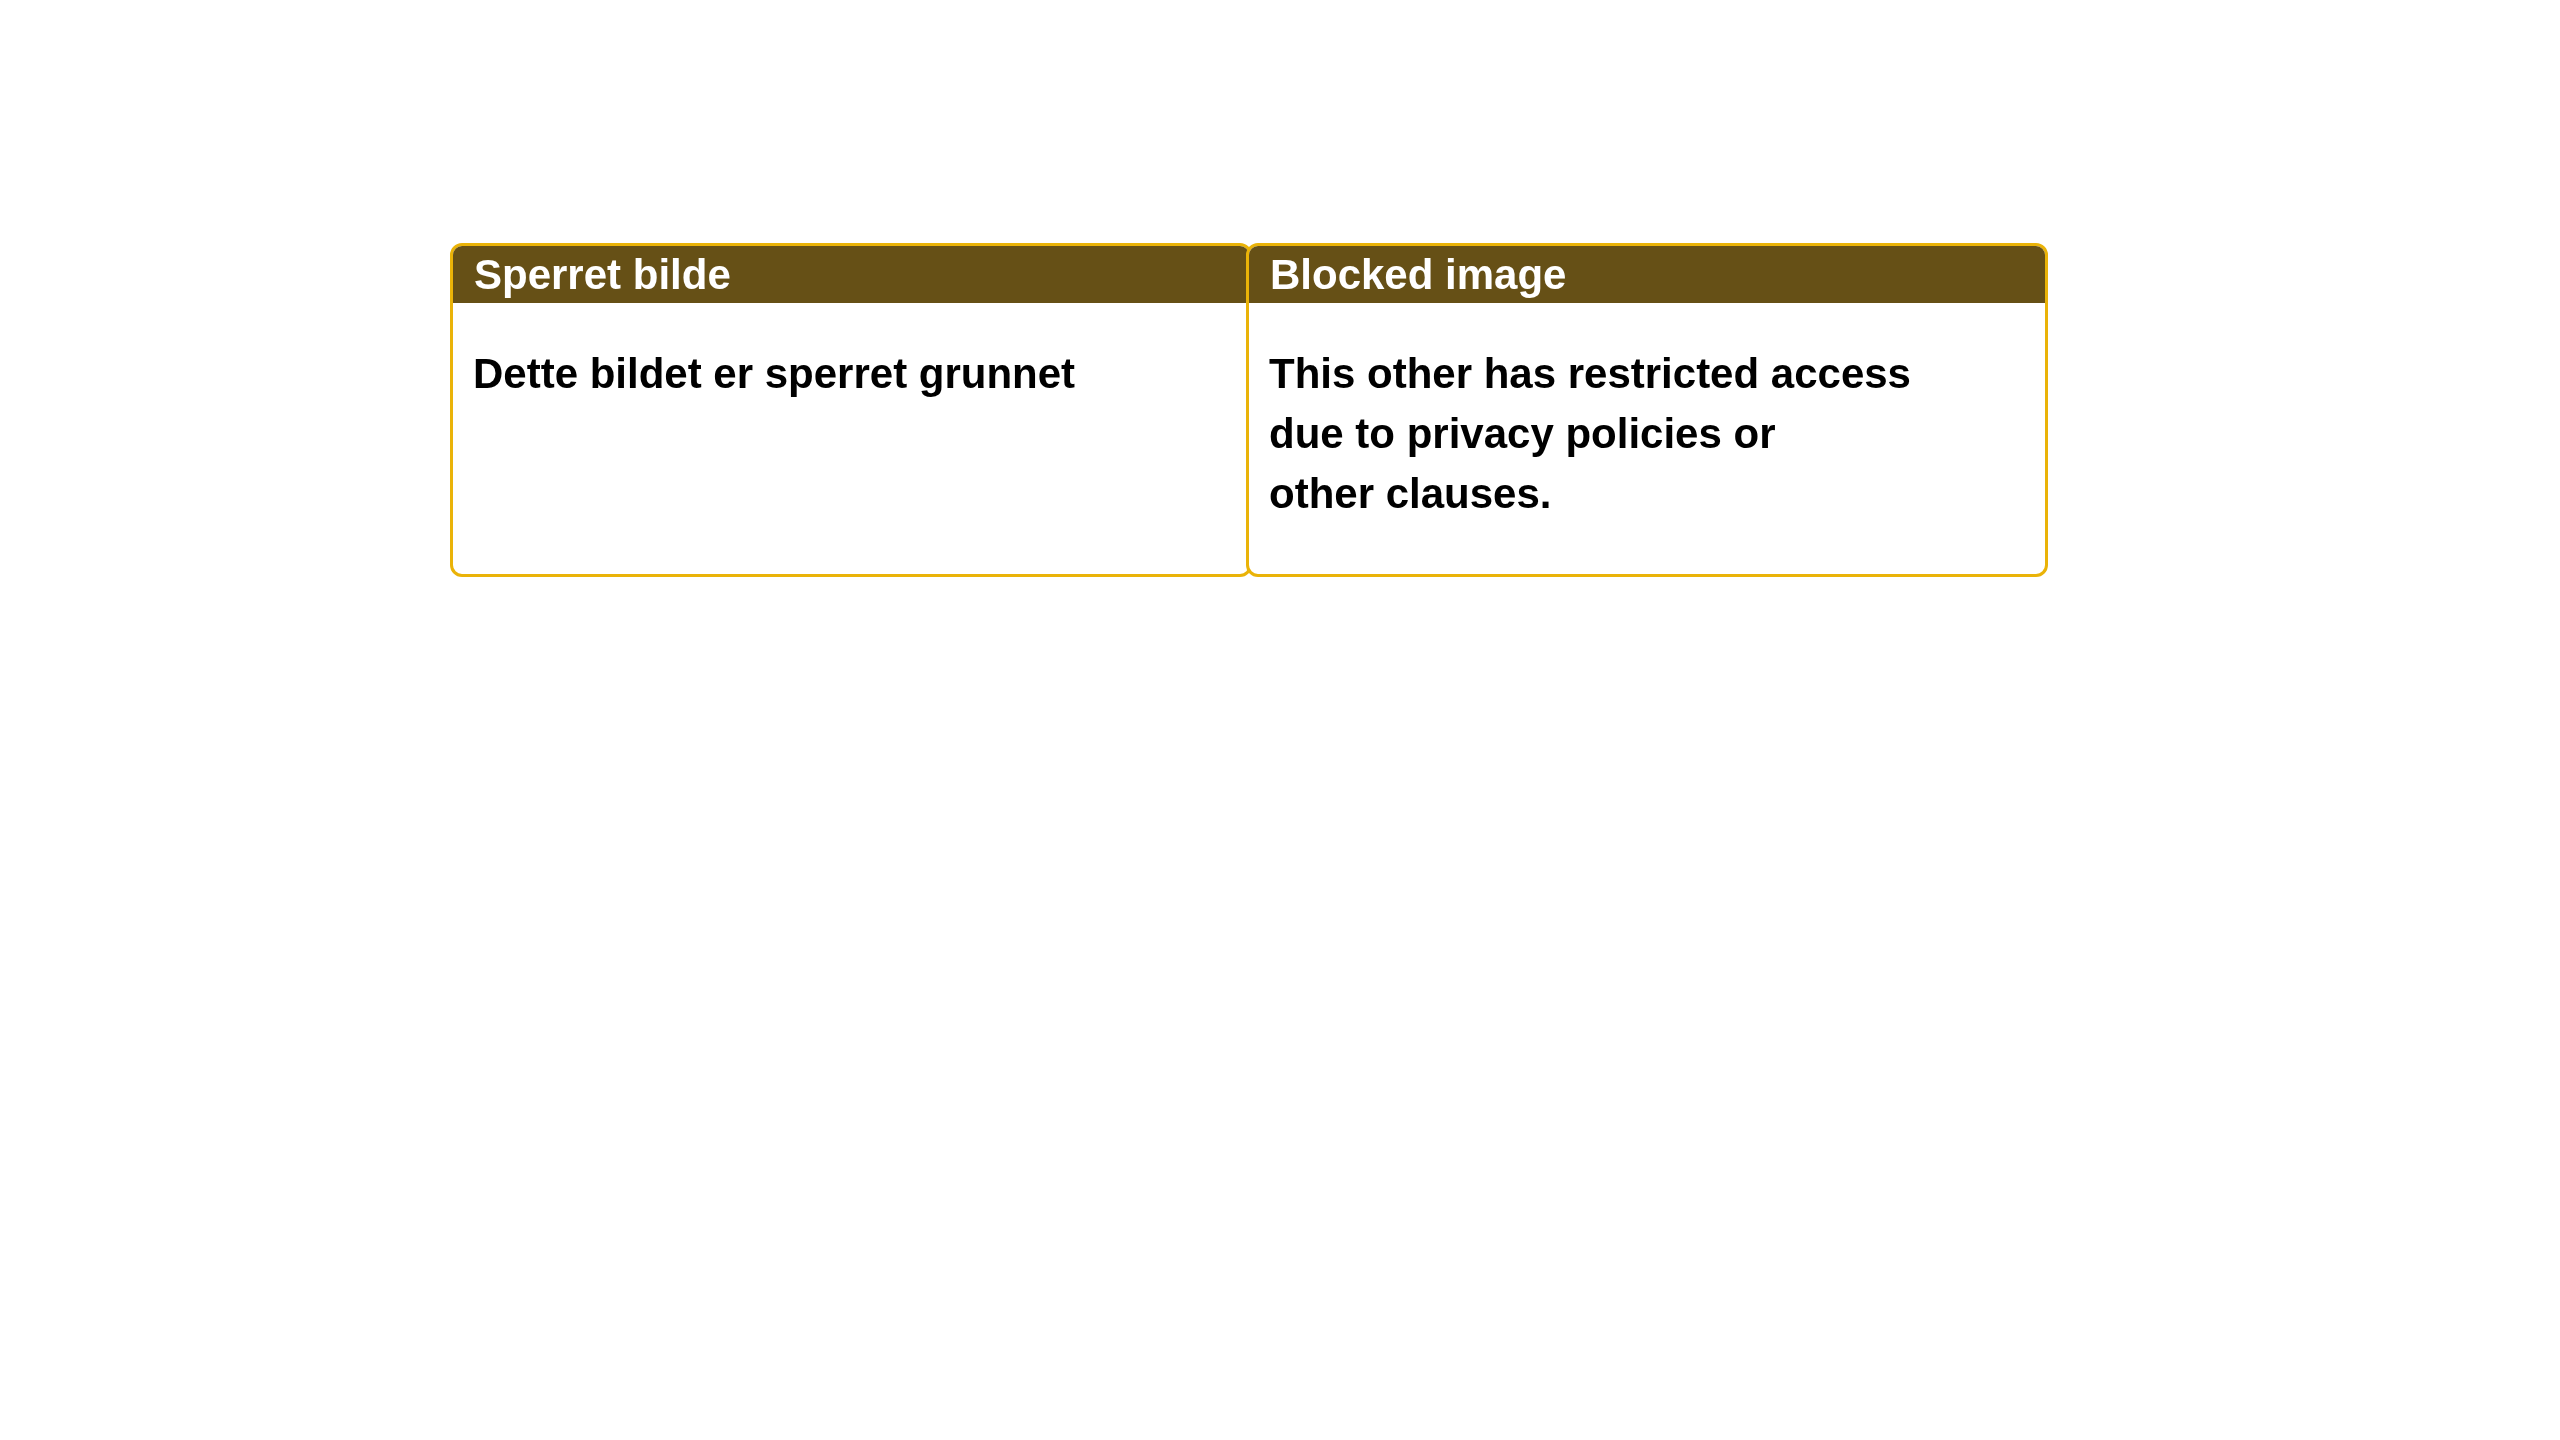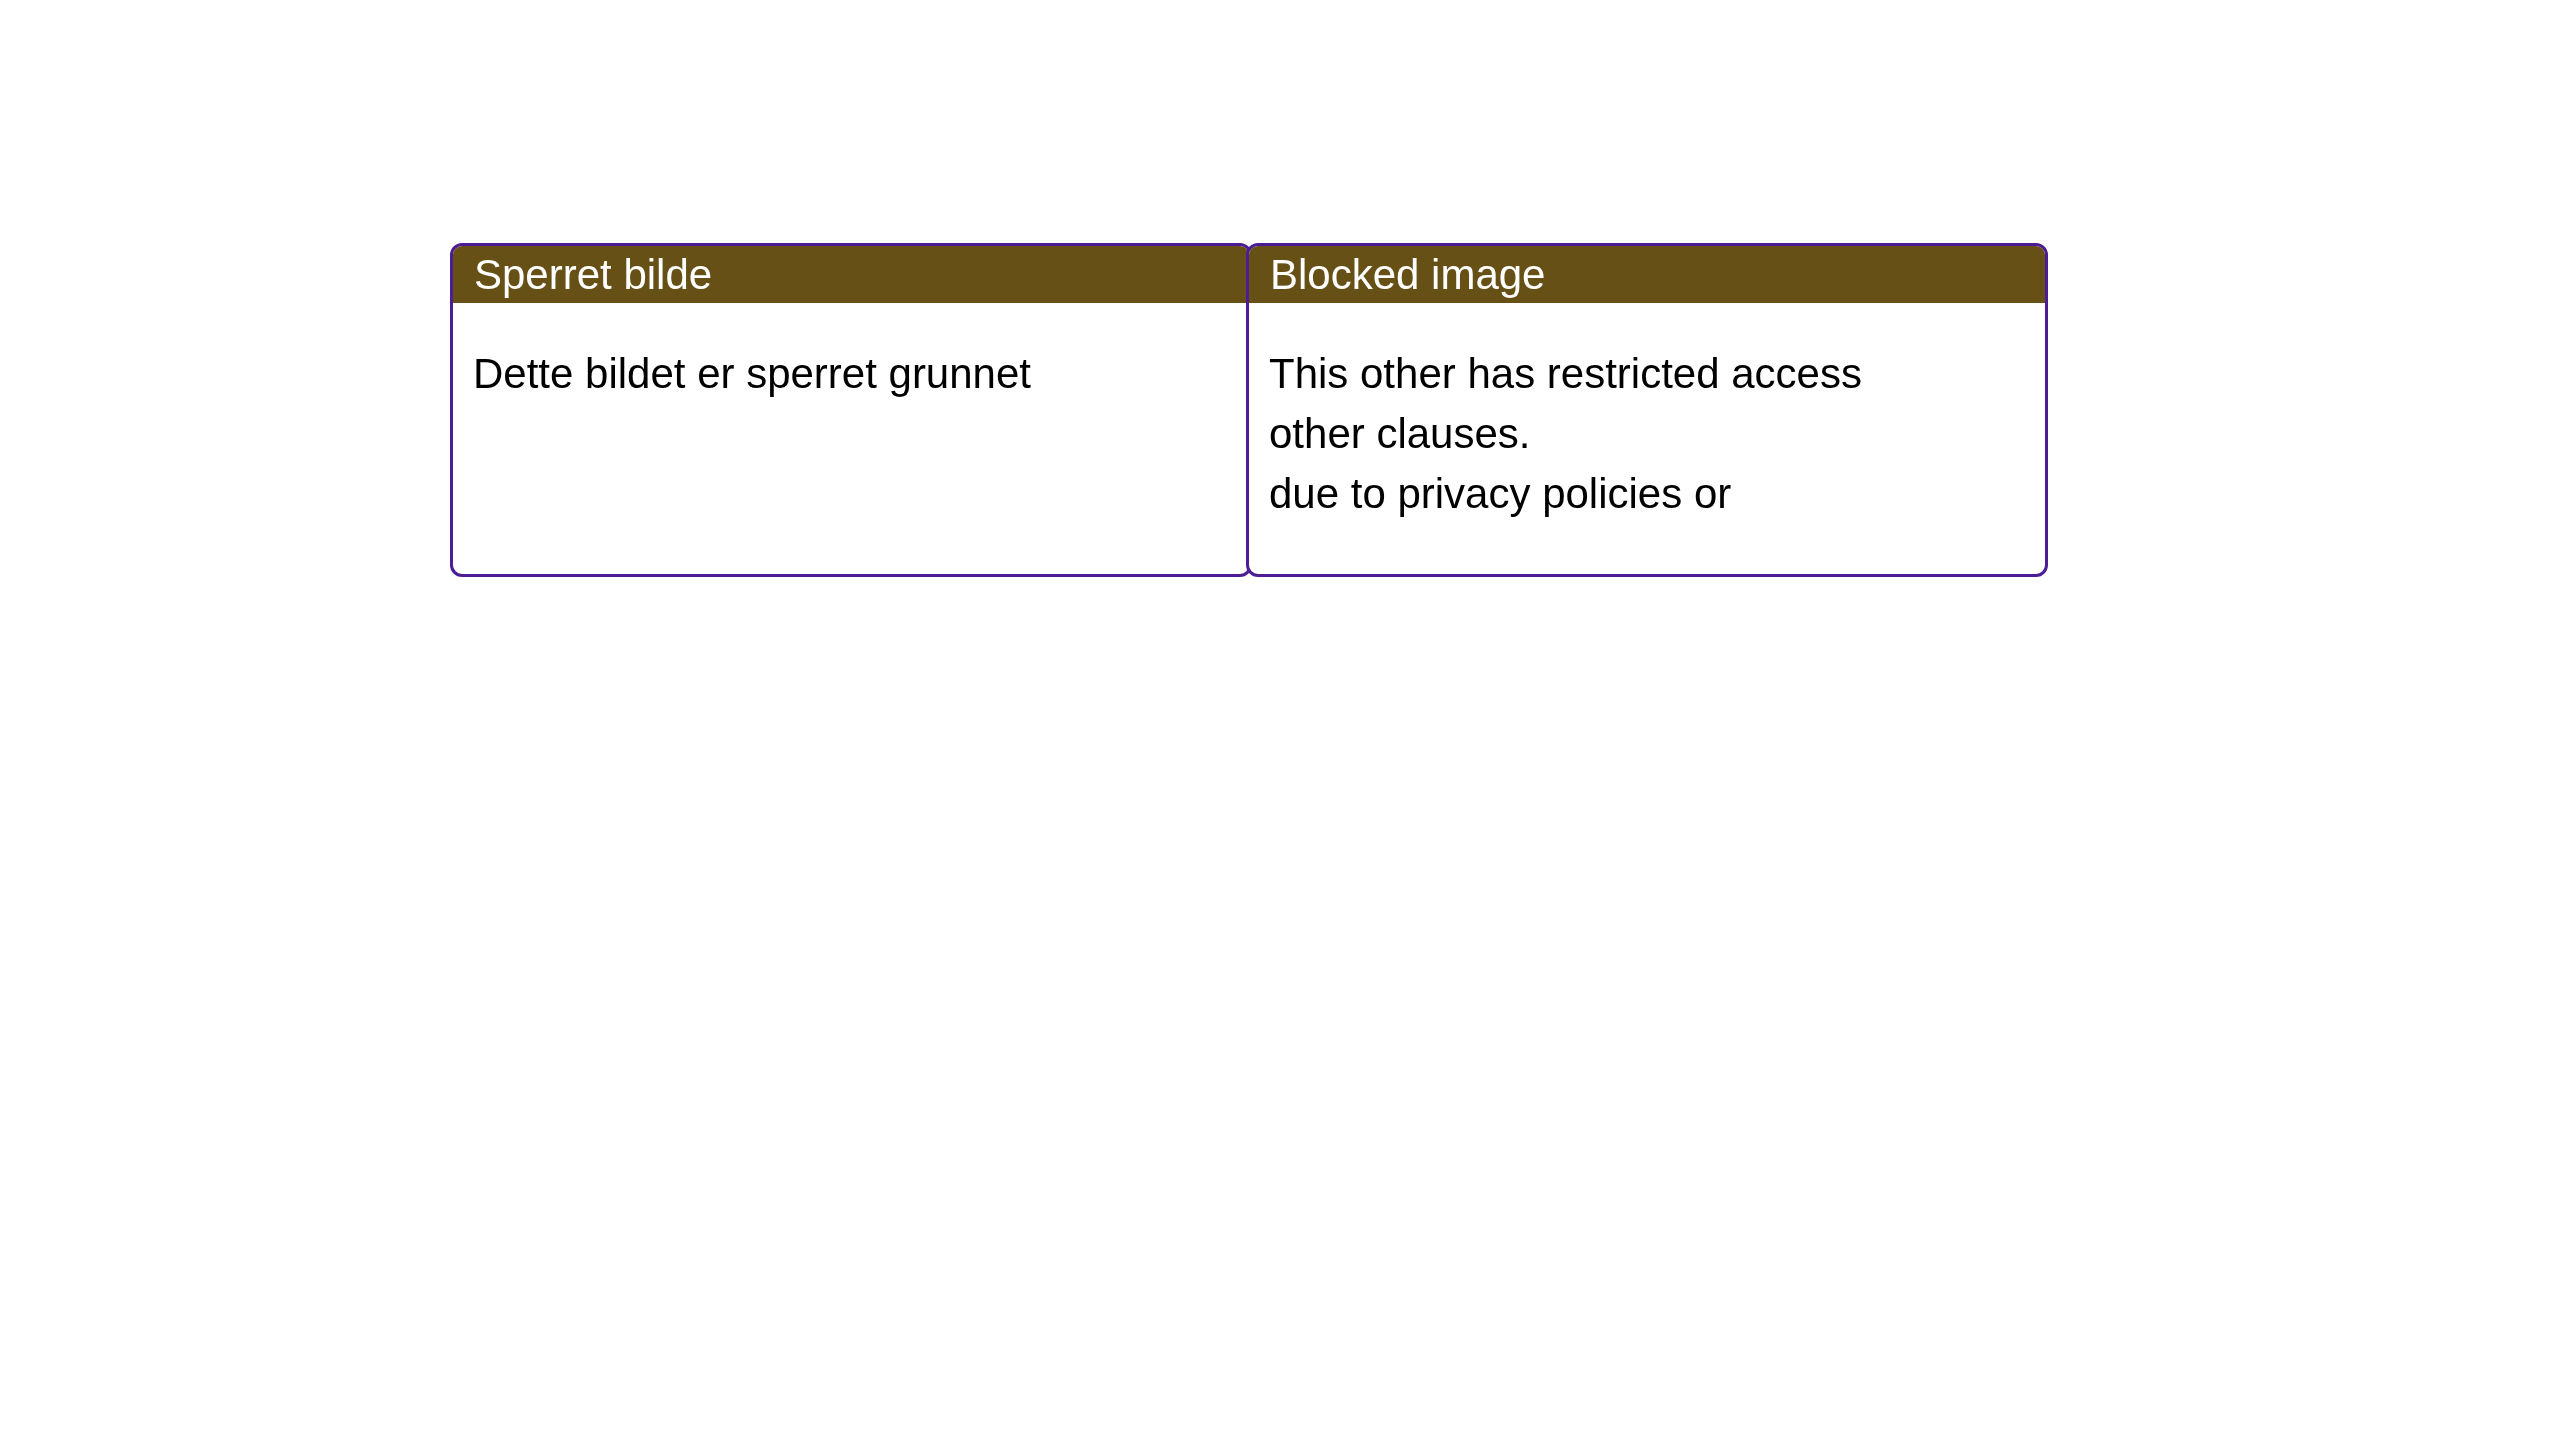--- a/index.html
+++ b/index.html
@@ -14,24 +14,25 @@
     height: 1440px;
     background: #ffffff;
     overflow: hidden;
   }
   .card {
     position: absolute;
     top: 243px;
     width: 796px;
     height: 328px;
     background: #ffffff;
-    border: 3px solid #4c1d95;
+    border: 3px solid #eab308;
     border-radius: 12px;
     overflow: hidden;
     box-sizing: content-box;
+    font-weight: bold;
   }
   .card.card-no { left: 450px; }
   .card.card-en { left: 1246px; }
   .card-header {
     height: 57px;
     background: #665016;
     color: #ffffff;
     font-size: 42px;
     line-height: 57px;
     padding-left: 21px;
@@ -61,18 +62,18 @@
       <div class="line">Dette bildet er sperret grunnet</div>
     </div>
   </div>
 
   <div class="card card-en">
     <div class="card-header">
       <span>Blocked image</span>
     </div>
     <div class="card-body">
       <div class="line">This other has restricted access</div>
+      <div class="line">due to privacy policies or</div>
       <div class="line">other clauses.</div>
-      <div class="line">due to privacy policies or</div>
     </div>
   </div>
 
 </div>
 
 </body></html>

